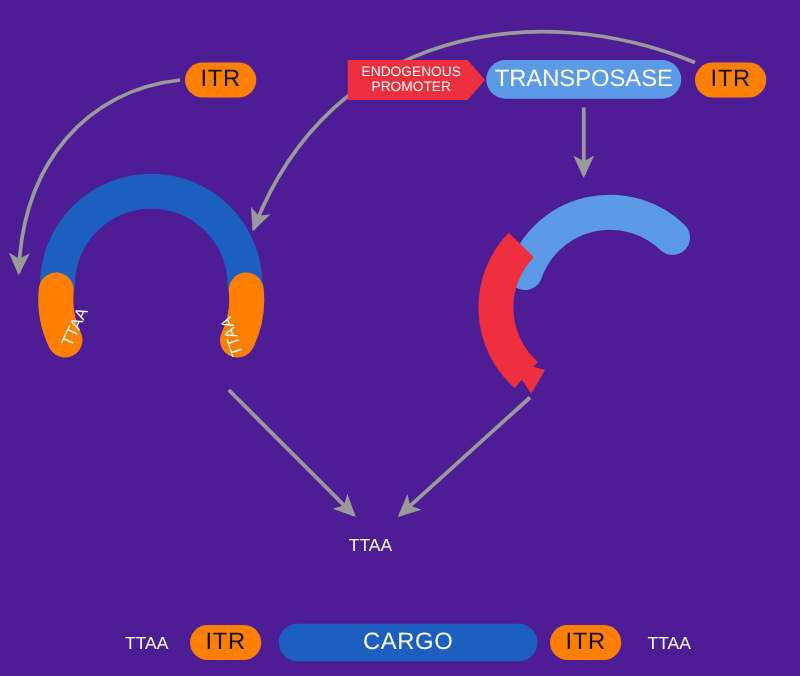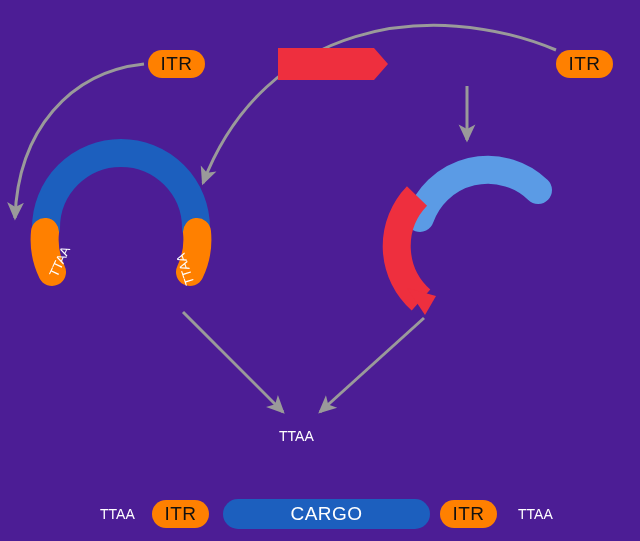--- a/index.html
+++ b/index.html
@@ -52,22 +52,27 @@
 
     <path d="M 424 318 L 320 412" fill="none" stroke="#9A9A9A" stroke-width="3" marker-end="url(#ah)"></path>
   </svg>
 
   <div class="pill pill-itr" style="left:148px;top:50px;width:57px;height:28px;">ITR</div>
 
   <div class="promoter" style="left:278px;top:48px;width:110px;height:32px;">
     <svg style="position:absolute;left:0;top:0;width:110px;height:32px;">
       <path d="M0,0 L96,0 L110,16 L96,32 L0,32 Z" fill="#EE2F3E"></path>
     </svg>
+    <div class="ptext">
+      <div>ENDOGENOUS</div>
+      <div>PROMOTER</div>
+    </div>
   </div>
 
+  <div class="pill pill-transposase" style="left:389px;top:48px;width:156px;height:31px;">TRANSPOSASE</div>
 
   <div class="pill pill-itr" style="left:556px;top:50px;width:57px;height:28px;">ITR</div>
 
   <div class="ttaa-rot" style="left:46px;top:273px;transform:rotate(-65deg) scale(1,1);">TTAA</div>
   <div class="ttaa-rot" style="left:183px;top:287px;transform:rotate(-108deg);">TTAA</div>
 
   <div class="ttaa" style="left:279px;top:428px;">TTAA</div>
 
   <div class="ttaa" style="left:100px;top:506px;">TTAA</div>
 

